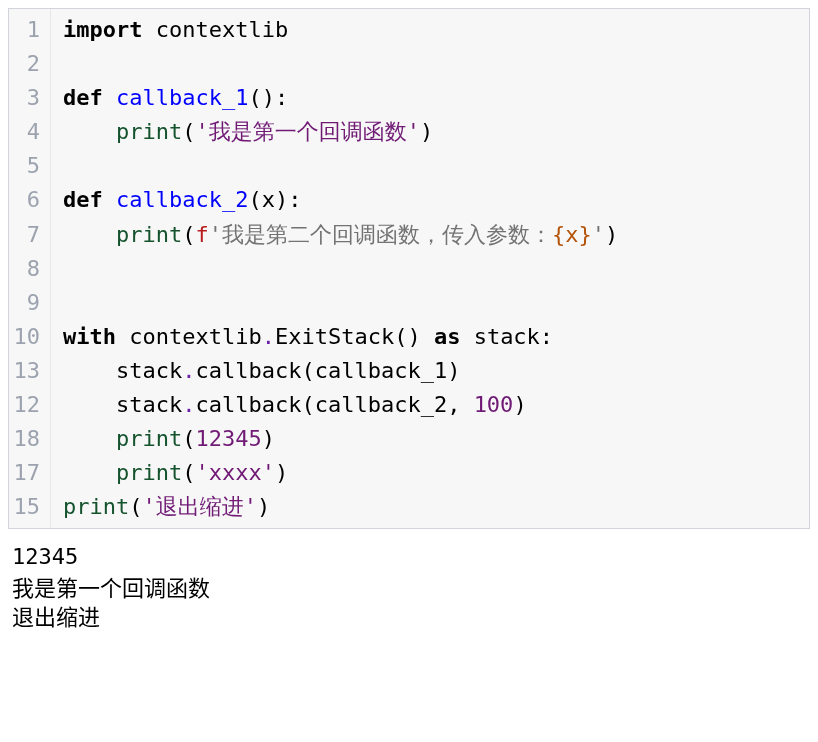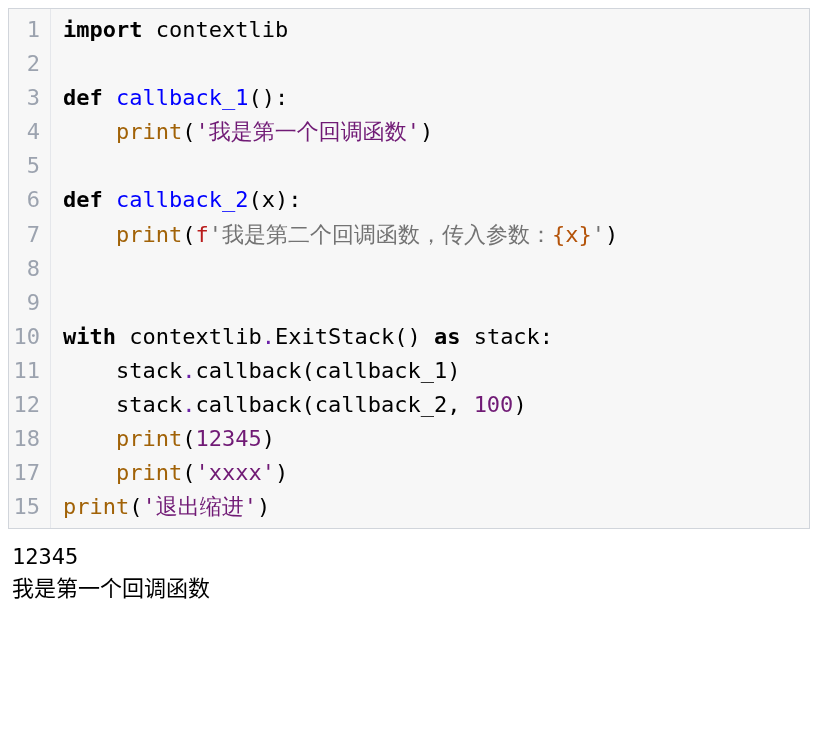--- a/index.html
+++ b/index.html
@@ -32,21 +32,21 @@
   .code {
     padding: 4px 12px;
     white-space: pre;
   }
   .code-line {
     display: block;
     min-height: 1.55em;
   }
   .kw { color: #000000; font-weight: bold; }
   .fn { color: #0000ff; }
-  .builtin { color: #a16207; }
+  .builtin { color: #14532d; }
   .op { color: #6b21a8; }
   .str { color: #701a75; }
   .fstr { color: #737373; }
   .fpre { color: #b91c1c; }
   .interp { color: #b45309; }
   .num { color: #701a75; }
   .plain { color: #000000; }
   .output {
     padding: 14px 4px 0 4px;
     white-space: pre;
@@ -66,22 +66,22 @@
       <span class="gutter-line">1</span>
       <span class="gutter-line">2</span>
       <span class="gutter-line">3</span>
       <span class="gutter-line">4</span>
       <span class="gutter-line">5</span>
       <span class="gutter-line">6</span>
       <span class="gutter-line">7</span>
       <span class="gutter-line">8</span>
       <span class="gutter-line">9</span>
       <span class="gutter-line">10</span>
-      <span class="gutter-line">11</span>
+      <span class="gutter-line">13</span>
       <span class="gutter-line">12</span>
       <span class="gutter-line">18</span>
       <span class="gutter-line">17</span>
       <span class="gutter-line">15</span>
     </div>
   <div class="code"><span class="code-line"><span class="kw">import</span><span class="plain"> contextlib</span></span><span class="code-line">&nbsp;</span><span class="code-line"><span class="kw">def</span><span class="plain"> </span><span class="fn">callback_1</span><span class="plain">():</span></span><span class="code-line"><span class="plain">    </span><span class="builtin">print</span><span class="plain">(</span><span class="str">'我是第一个回调函数'</span><span class="plain">)</span></span><span class="code-line">&nbsp;</span><span class="code-line"><span class="kw">def</span><span class="plain"> </span><span class="fn">callback_2</span><span class="plain">(x):</span></span><span class="code-line"><span class="plain">    </span><span class="builtin">print</span><span class="plain">(</span><span class="fpre">f</span><span class="fstr">'我是第二个回调函数，传入参数：</span><span class="interp">{x}</span><span class="fstr">'</span><span class="plain">)</span></span><span class="code-line">&nbsp;</span><span class="code-line">&nbsp;</span><span class="code-line"><span class="kw">with</span><span class="plain"> contextlib</span><span class="op">.</span><span class="plain">ExitStack() </span><span class="kw">as</span><span class="plain"> stack:</span></span><span class="code-line"><span class="plain">    stack</span><span class="op">.</span><span class="plain">callback(callback_1)</span></span><span class="code-line"><span class="plain">    stack</span><span class="op">.</span><span class="plain">callback(callback_2, </span><span class="num">100</span><span class="plain">)</span></span><span class="code-line"><span class="plain">    </span><span class="builtin">print</span><span class="plain">(</span><span class="num">12345</span><span class="plain">)</span></span><span class="code-line"><span class="plain">    </span><span class="builtin">print</span><span class="plain">(</span><span class="str">'xxxx'</span><span class="plain">)</span></span><span class="code-line"><span class="builtin">print</span><span class="plain">(</span><span class="str">'退出缩进'</span><span class="plain">)</span></span></div>
 </div>
 
-<div class="output"><span class="output-line">12345</span><span class="output-line cjk">我是第一个回调函数</span></div>
+<div class="output"><span class="output-line">12345</span><span class="output-line cjk">我是第一个回调函数</span><span class="output-line cjk">退出缩进</span></div>
 
 </body></html>

